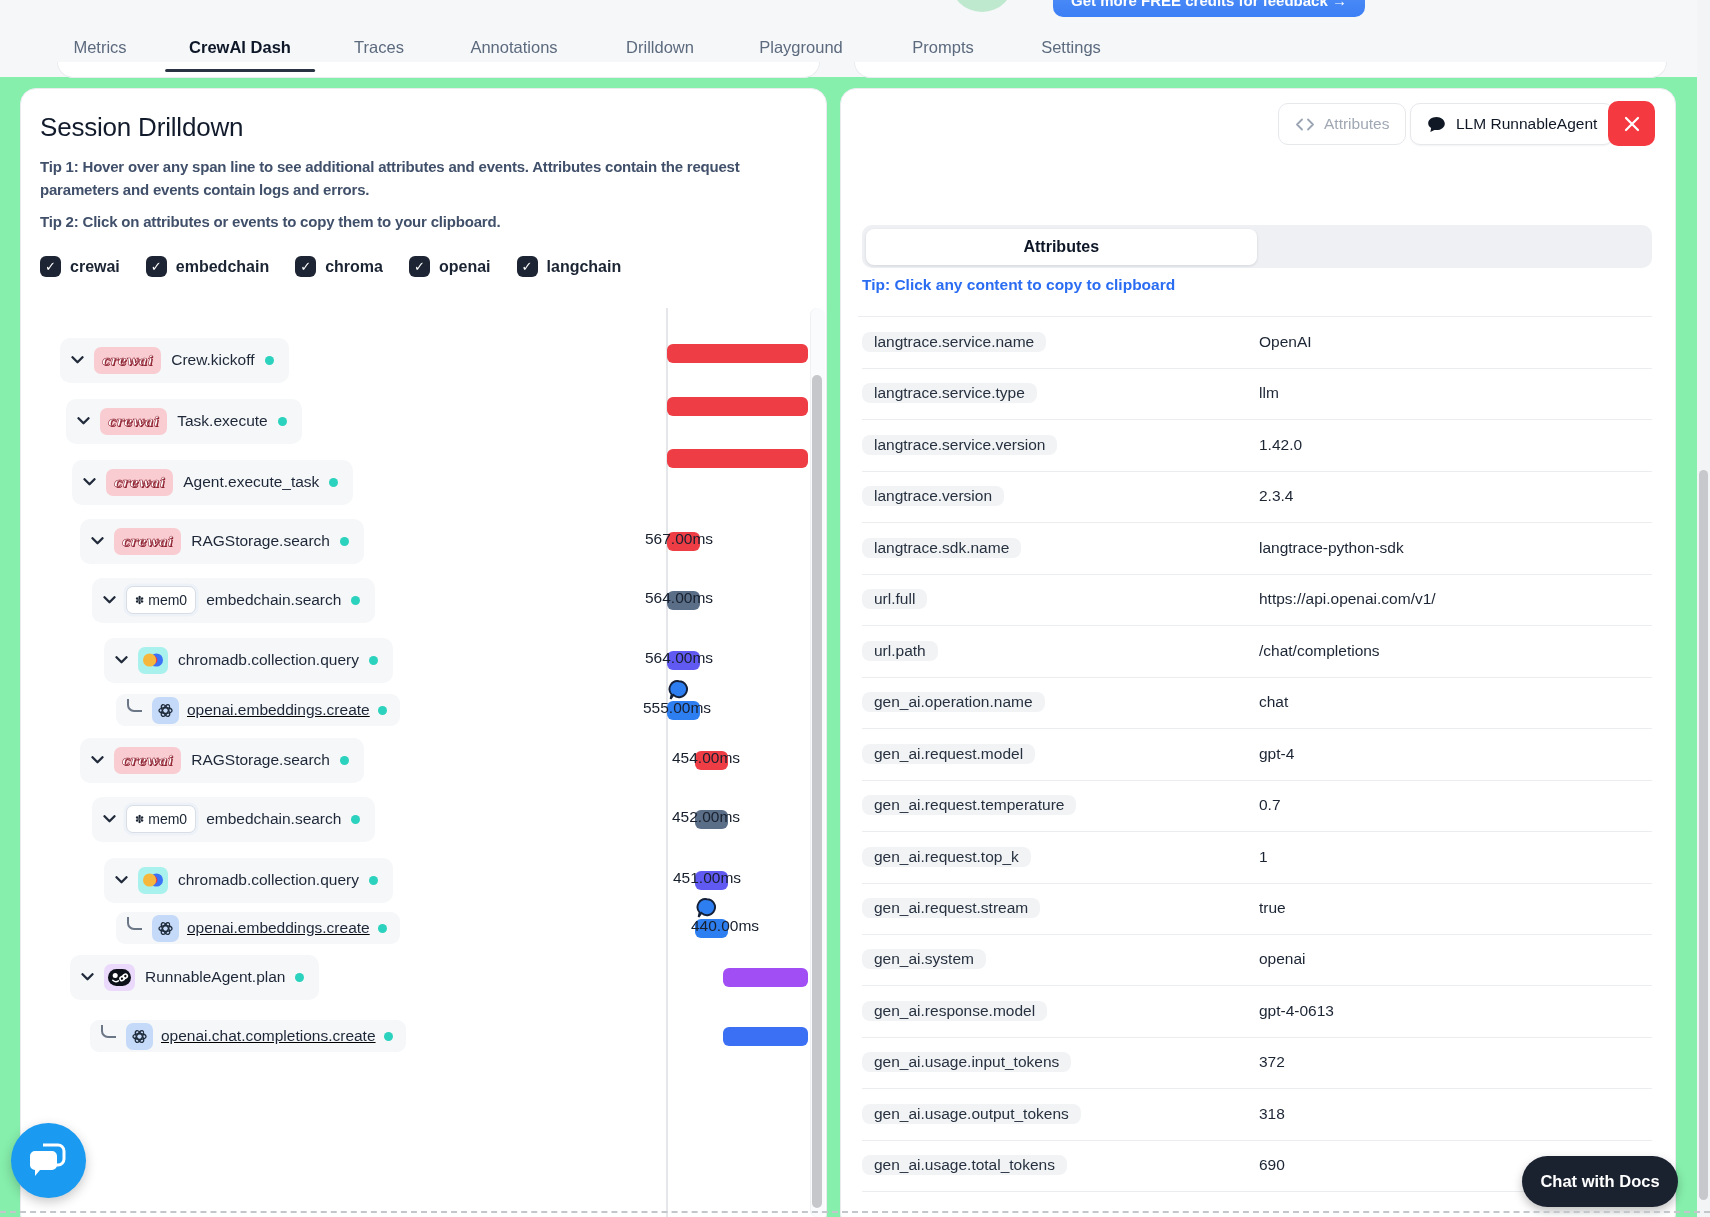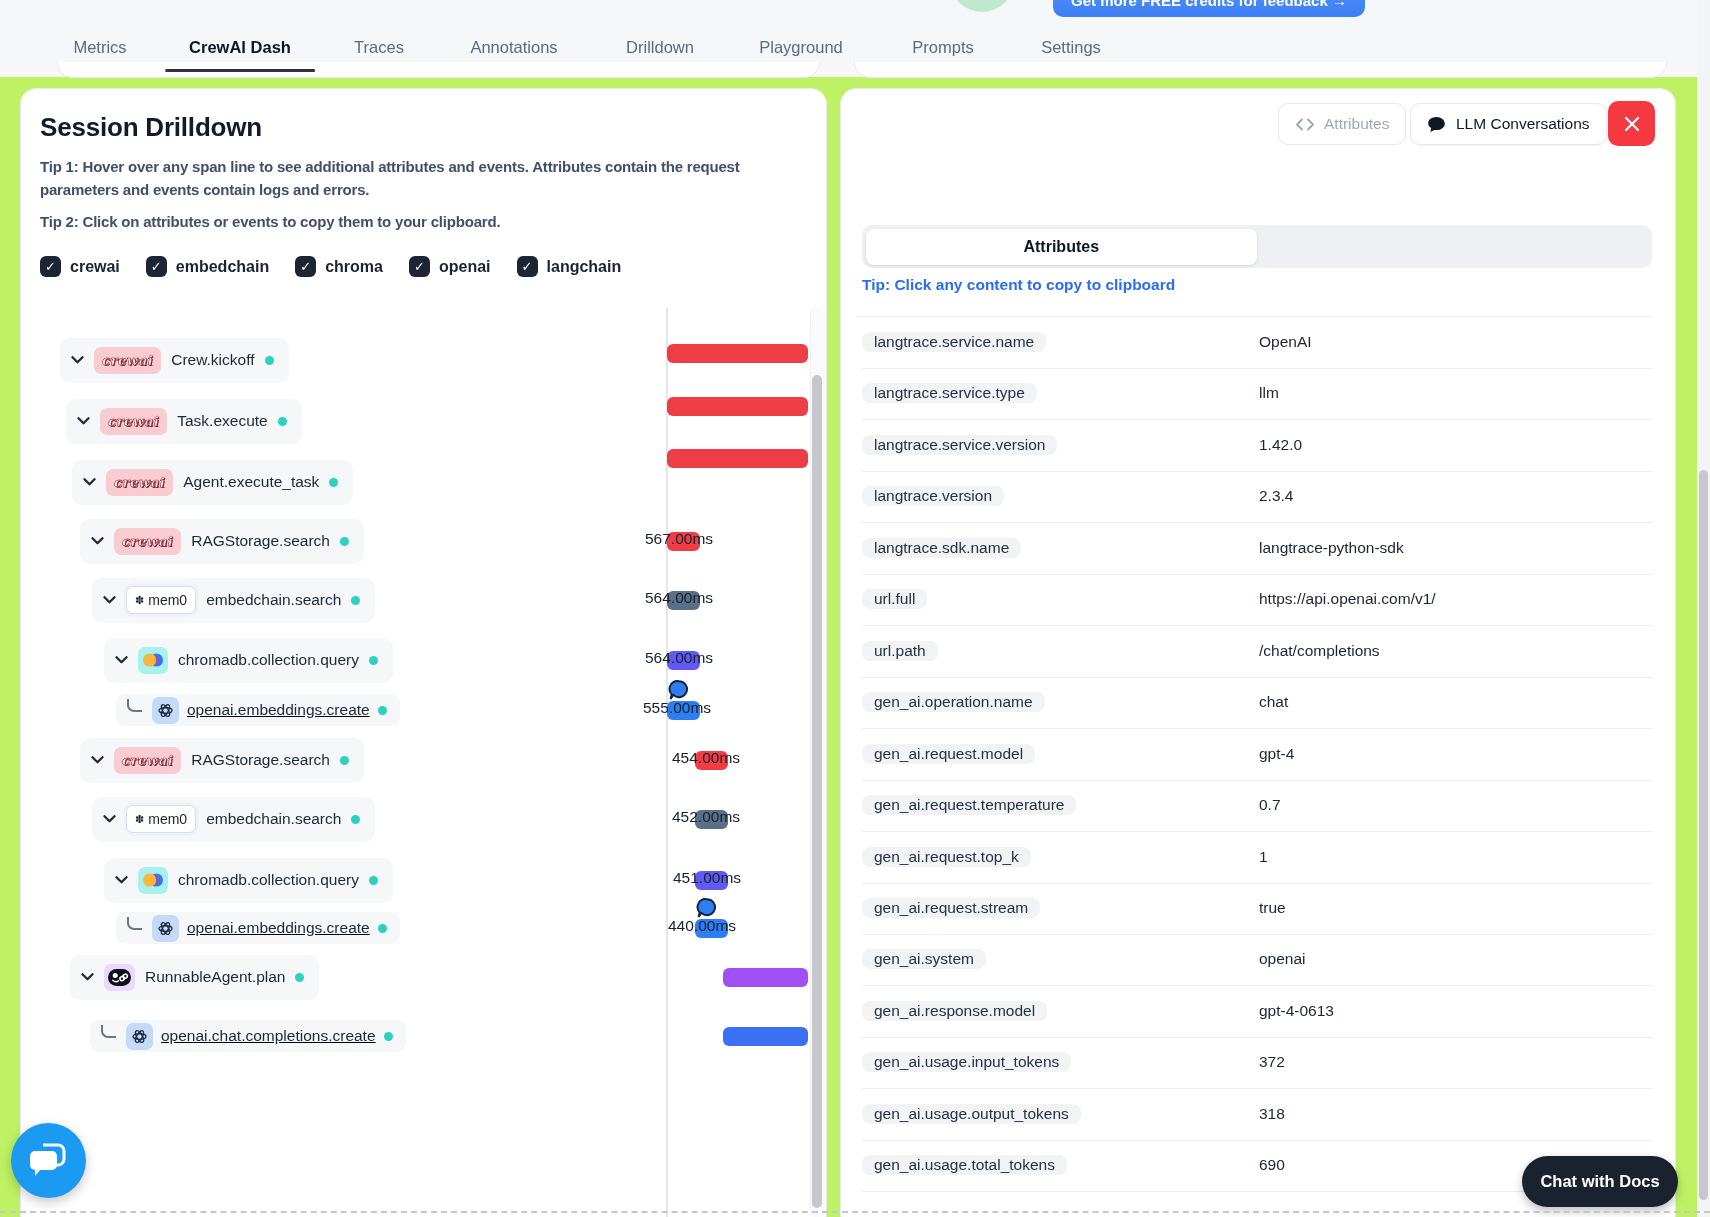--- a/index.html
+++ b/index.html
@@ -1,16 +1,16 @@
 <!DOCTYPE html>
 <html><head>
 <meta charset="utf-8">
 <style>
   html,body{margin:0;padding:0;background:#fff;font-family:"Liberation Sans",sans-serif;}
-  #screen{position:relative;width:1710px;height:1217px;overflow:hidden;background:#bef264;}
+  #screen{position:relative;width:1710px;height:1217px;overflow:hidden;background:#86efac;}
 
   
   .topstrip{position:absolute;left:0;top:0;width:1710px;height:77px;background:#f6f7f9;z-index:1;}
   .sliver{position:absolute;top:62px;height:15px;background:#fff;border:1px solid #e9ecef;border-top:0;border-radius:0 0 16px 16px;z-index:2;}
   .sliver-l{left:57px;width:761px;}
   .sliver-r{left:854px;width:811px;}
   .avatar{position:absolute;left:950px;top:-52px;width:64px;height:64px;border-radius:50%;background:#bfe9cf;z-index:3;}
   .credits{position:absolute;left:1053px;top:-29px;width:312px;height:46px;border:0;border-radius:10px;
     background:linear-gradient(180deg,#5b9bf8,#3c7ef5);color:#fff;font:700 15px "Liberation Sans",sans-serif;
     display:flex;align-items:flex-end;justify-content:center;padding-bottom:8px;z-index:3;cursor:pointer;}
@@ -21,21 +21,21 @@
   .nav-tab:nth-child(1){left:100px}.nav-tab:nth-child(2){left:240px}.nav-tab:nth-child(3){left:379px}
   .nav-tab:nth-child(4){left:514px}.nav-tab:nth-child(5){left:660px}.nav-tab:nth-child(6){left:801px}
   .nav-tab:nth-child(7){left:943px}.nav-tab:nth-child(8){left:1071px}
 
   
   .card{position:absolute;top:88px;background:#fff;border:1px solid #e9ebef;border-radius:16px;z-index:2;}
   .card-left{left:20px;width:805px;height:1140px;}
   .card-right{left:840px;width:834px;height:1140px;}
 
   
-  .page-title{position:absolute;left:40px;top:112px;font-size:26px;font-weight:700;color:#121b2c;letter-spacing:-.2px;z-index:3;margin:0;text-align:center;}
+  .page-title{position:absolute;left:40px;top:112px;font-size:26px;font-weight:400;color:#121b2c;letter-spacing:-.2px;z-index:3;margin:0;text-align:center;}
   .tip{position:absolute;left:40px;width:742px;font-size:15px;letter-spacing:-.2px;line-height:22.5px;color:#41506a;z-index:3;margin:0;font-weight:bold;}
   .tip1{top:156px;}
   .tip2{top:211px;}
   #filters{position:absolute;left:40px;top:256px;display:flex;gap:26px;align-items:center;z-index:3;}
   .filter{display:flex;align-items:center;gap:9px;cursor:pointer;}
   .cb{width:21px;height:21px;border-radius:6px;background:#1d2433;color:#fff;font-size:13px;display:flex;align-items:center;justify-content:center;}
   .cb-lab{font-size:16px;font-weight:700;color:#1b2433;}
 
   
   #tree{position:absolute;left:0;top:0;z-index:3;}
@@ -301,41 +301,41 @@
       <div class="bubble" style="left: 668px; top: 680px;"><svg width="22" height="21" viewBox="0 0 22 21">
           <path d="M11 1.2a8 8 0 1 1-5.6 13.7L2.6 19l1-4.6A8 8 0 0 1 11 1.2Z" fill="#2d7ef0" stroke="#142038" stroke-width="1.9"></path>
         </svg></div>
       <div class="bar" style="left: 695px; top: 750.5px; width: 33px; background: rgb(238, 61, 69);"></div>
       <div class="bar-label" style="left: 672px; top: 749px;">454.00ms</div>
       <div class="bar" style="left: 695px; top: 809.5px; width: 33px; background: rgb(91, 110, 135);"></div>
       <div class="bar-label" style="left: 672px; top: 808px;">452.00ms</div>
       <div class="bar" style="left: 695px; top: 870.5px; width: 33px; background: rgb(96, 89, 242);"></div>
       <div class="bar-label" style="left: 673px; top: 869px;">451.00ms</div>
       <div class="bar" style="left: 695px; top: 918.5px; width: 33px; background: rgb(45, 126, 240);"></div>
-      <div class="bar-label" style="left: 668px; top: 917px;">440.00ms</div>
+      <div class="bar-label" style="left: 668px; top: 917px; padding-left: 23px;">440.00ms</div>
       <div class="bubble" style="left: 696px; top: 898px;"><svg width="22" height="21" viewBox="0 0 22 21">
           <path d="M11 1.2a8 8 0 1 1-5.6 13.7L2.6 19l1-4.6A8 8 0 0 1 11 1.2Z" fill="#2d7ef0" stroke="#142038" stroke-width="1.9"></path>
         </svg></div>
       <div class="bar" style="left: 723px; top: 967.5px; width: 85px; background: rgb(161, 78, 245);"></div>
       <div class="bar" style="left: 723px; top: 1026.5px; width: 85px; background: rgb(59, 112, 244);"></div>
     </div>
   <div class="lscroll"></div>
   <div class="lthumb"></div>
 
   <button class="btn-attrs">
     <svg width="20" height="13" viewBox="0 0 20 13">
         <path d="M7 1.5 2 6.5l5 5M13 1.5l5 5-5 5" stroke="#9aa4b2" stroke-width="1.8" fill="none" stroke-linecap="round" stroke-linejoin="round"></path>
       </svg>
     <span>Attributes</span>
   </button>
   <button class="btn-llm">
     <svg width="19" height="17" viewBox="0 0 19 17">
         <path d="M9.5 1C4.8 1 1.2 3.8 1.2 7.3c0 2 1.1 3.7 2.9 4.8L3.4 16l4-2.1c.7.1 1.4.2 2.1.2 4.7 0 8.3-2.8 8.3-6.4S14.2 1 9.5 1Z" fill="#101826"></path>
       </svg>
-    <span>LLM Conversations</span>
+    <span>LLM RunnableAgent</span>
   </button>
   <button class="btn-close">
     <svg width="18" height="18" viewBox="0 0 18 18">
         <path d="M3 3l12 12M15 3 3 15" stroke="#fff" stroke-width="2.2" stroke-linecap="round"></path>
       </svg>
   </button>
 
   <div class="seg-tabs">
     <div class="seg active">Attributes</div>
   </div>

